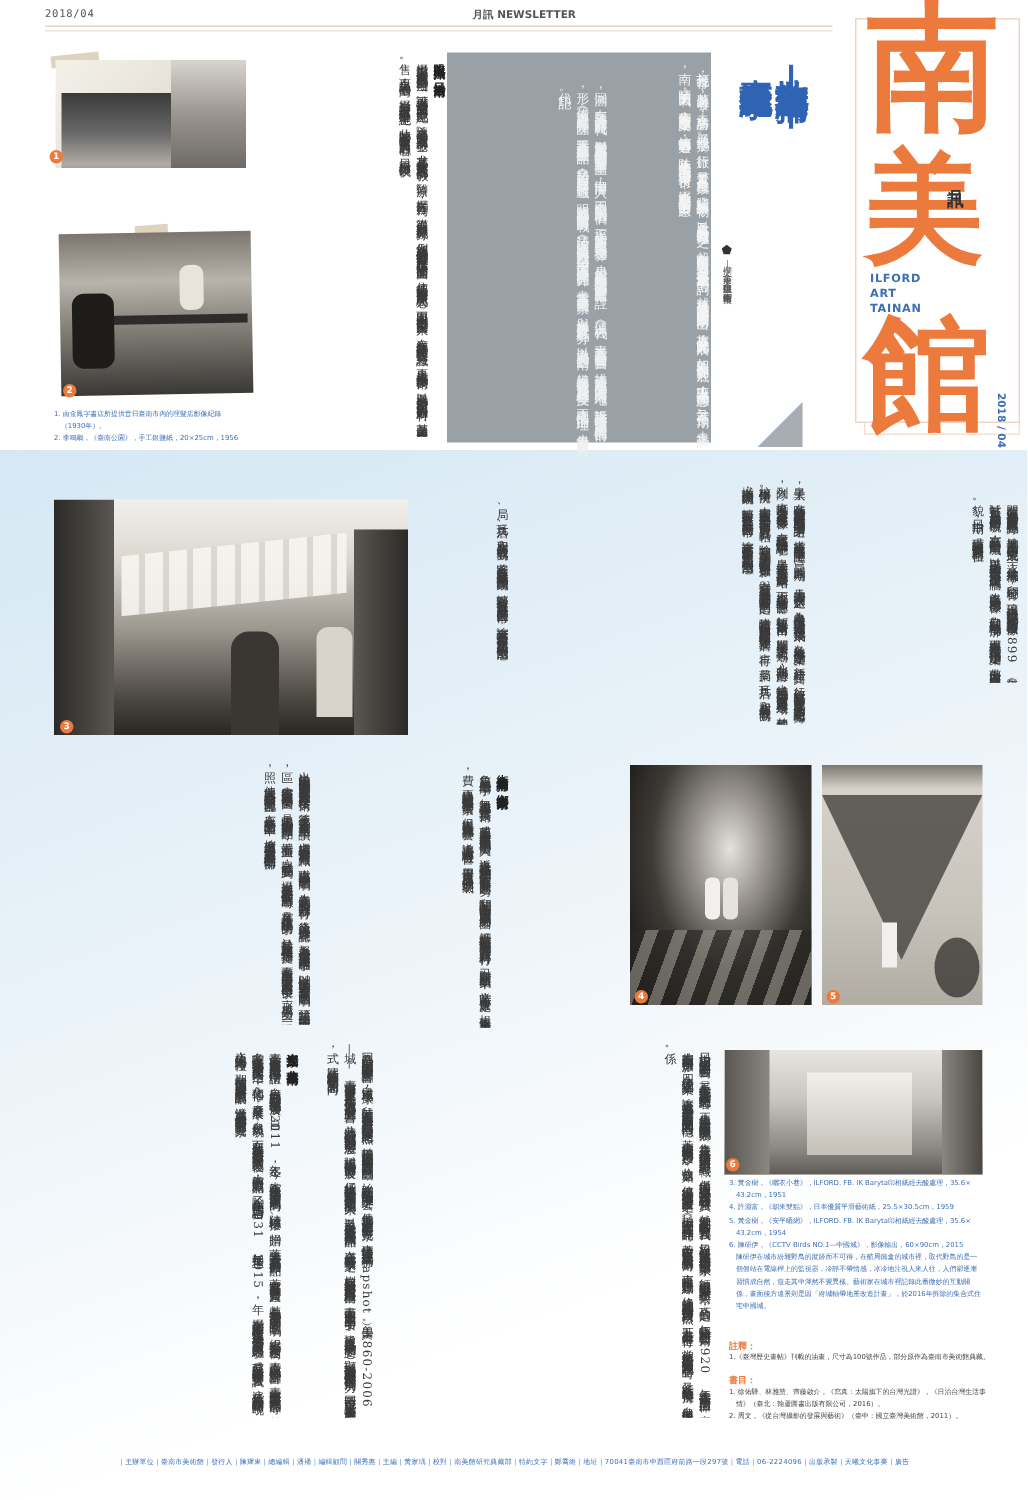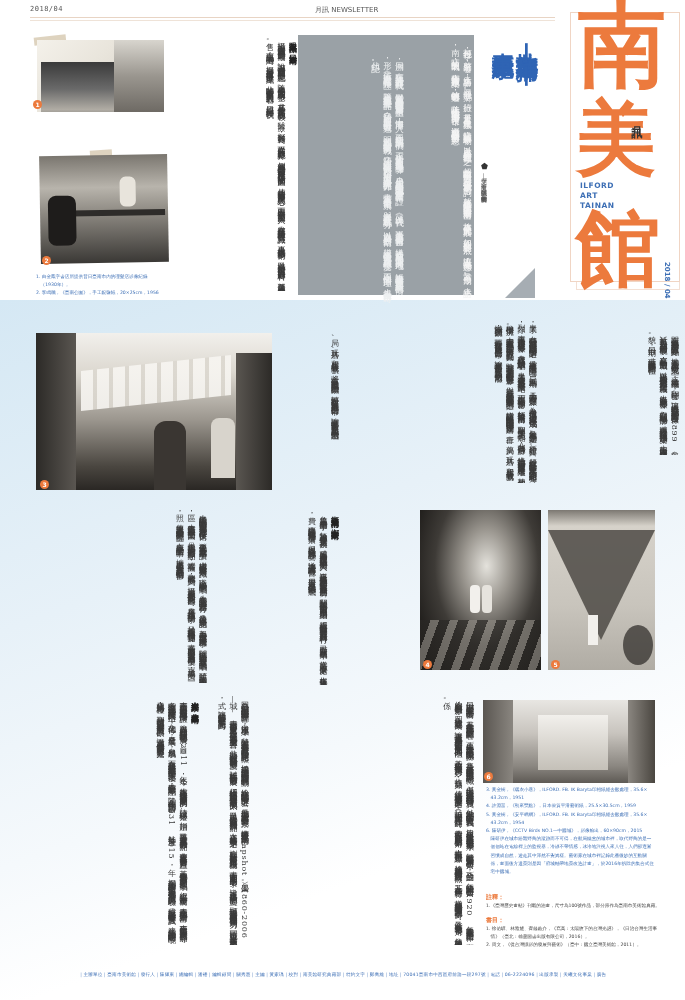--- a/index.html
+++ b/index.html
@@ -7,21 +7,21 @@
   body { position: relative; font-family: "DejaVu Serif", serif; color: #333; }
 
   .page-bg {
     position: absolute; left: 0; top: 300px; width: 685px; height: 700px;
     background: linear-gradient(160deg, #d5e8f4 0%, #e7f1f8 35%, #f5f9fc 60%, #ffffff 75%);
   }
 
   
   .header { position: absolute; left: 30px; top: 0; width: 525px; height: 20px; }
   .header-date { position: absolute; left: 0; top: 5px; font-family: "DejaVu Sans Mono", monospace; font-size: 7px; color: #555; letter-spacing: 0.5px; }
-  .header-title { position: absolute; left: 285px; top: 5px; font-family: "DejaVu Sans", sans-serif; font-size: 7px; color: #555; }
+  .header-title { position: absolute; left: 285px; top: 5px; font-family: "DejaVu Sans", sans-serif; font-size: 7px; color: #555; font-weight: bold; }
   .header-rule { position: absolute; left: 30px; top: 17px; width: 525px; height: 1px; background: #e8d4c4; }
   .header-rule2 { position: absolute; left: 30px; top: 20px; width: 525px; height: 1px; background: #efe3d8; }
 
   
   .masthead { position: absolute; left: 570px; top: 12px; width: 110px; height: 270px; border: 1px solid #f0d5c4; background: #fff; }
   .masthead-frame { position: absolute; left: 576px; top: 18px; width: 104px; height: 272px; border: 1px solid #f3e0d4; }
   .mast-char { position: absolute; font-family: "DejaVu Serif", serif; font-weight: bold; color: #ec7a3d; line-height: 1; }
   .mast-nan { left: 578px; top: 0px; font-size: 88px; transform: scaleY(1.05); }
   .mast-mei { left: 576px; top: 98px; font-size: 80px; }
   .mast-guan { left: 576px; top: 206px; font-size: 84px; }

